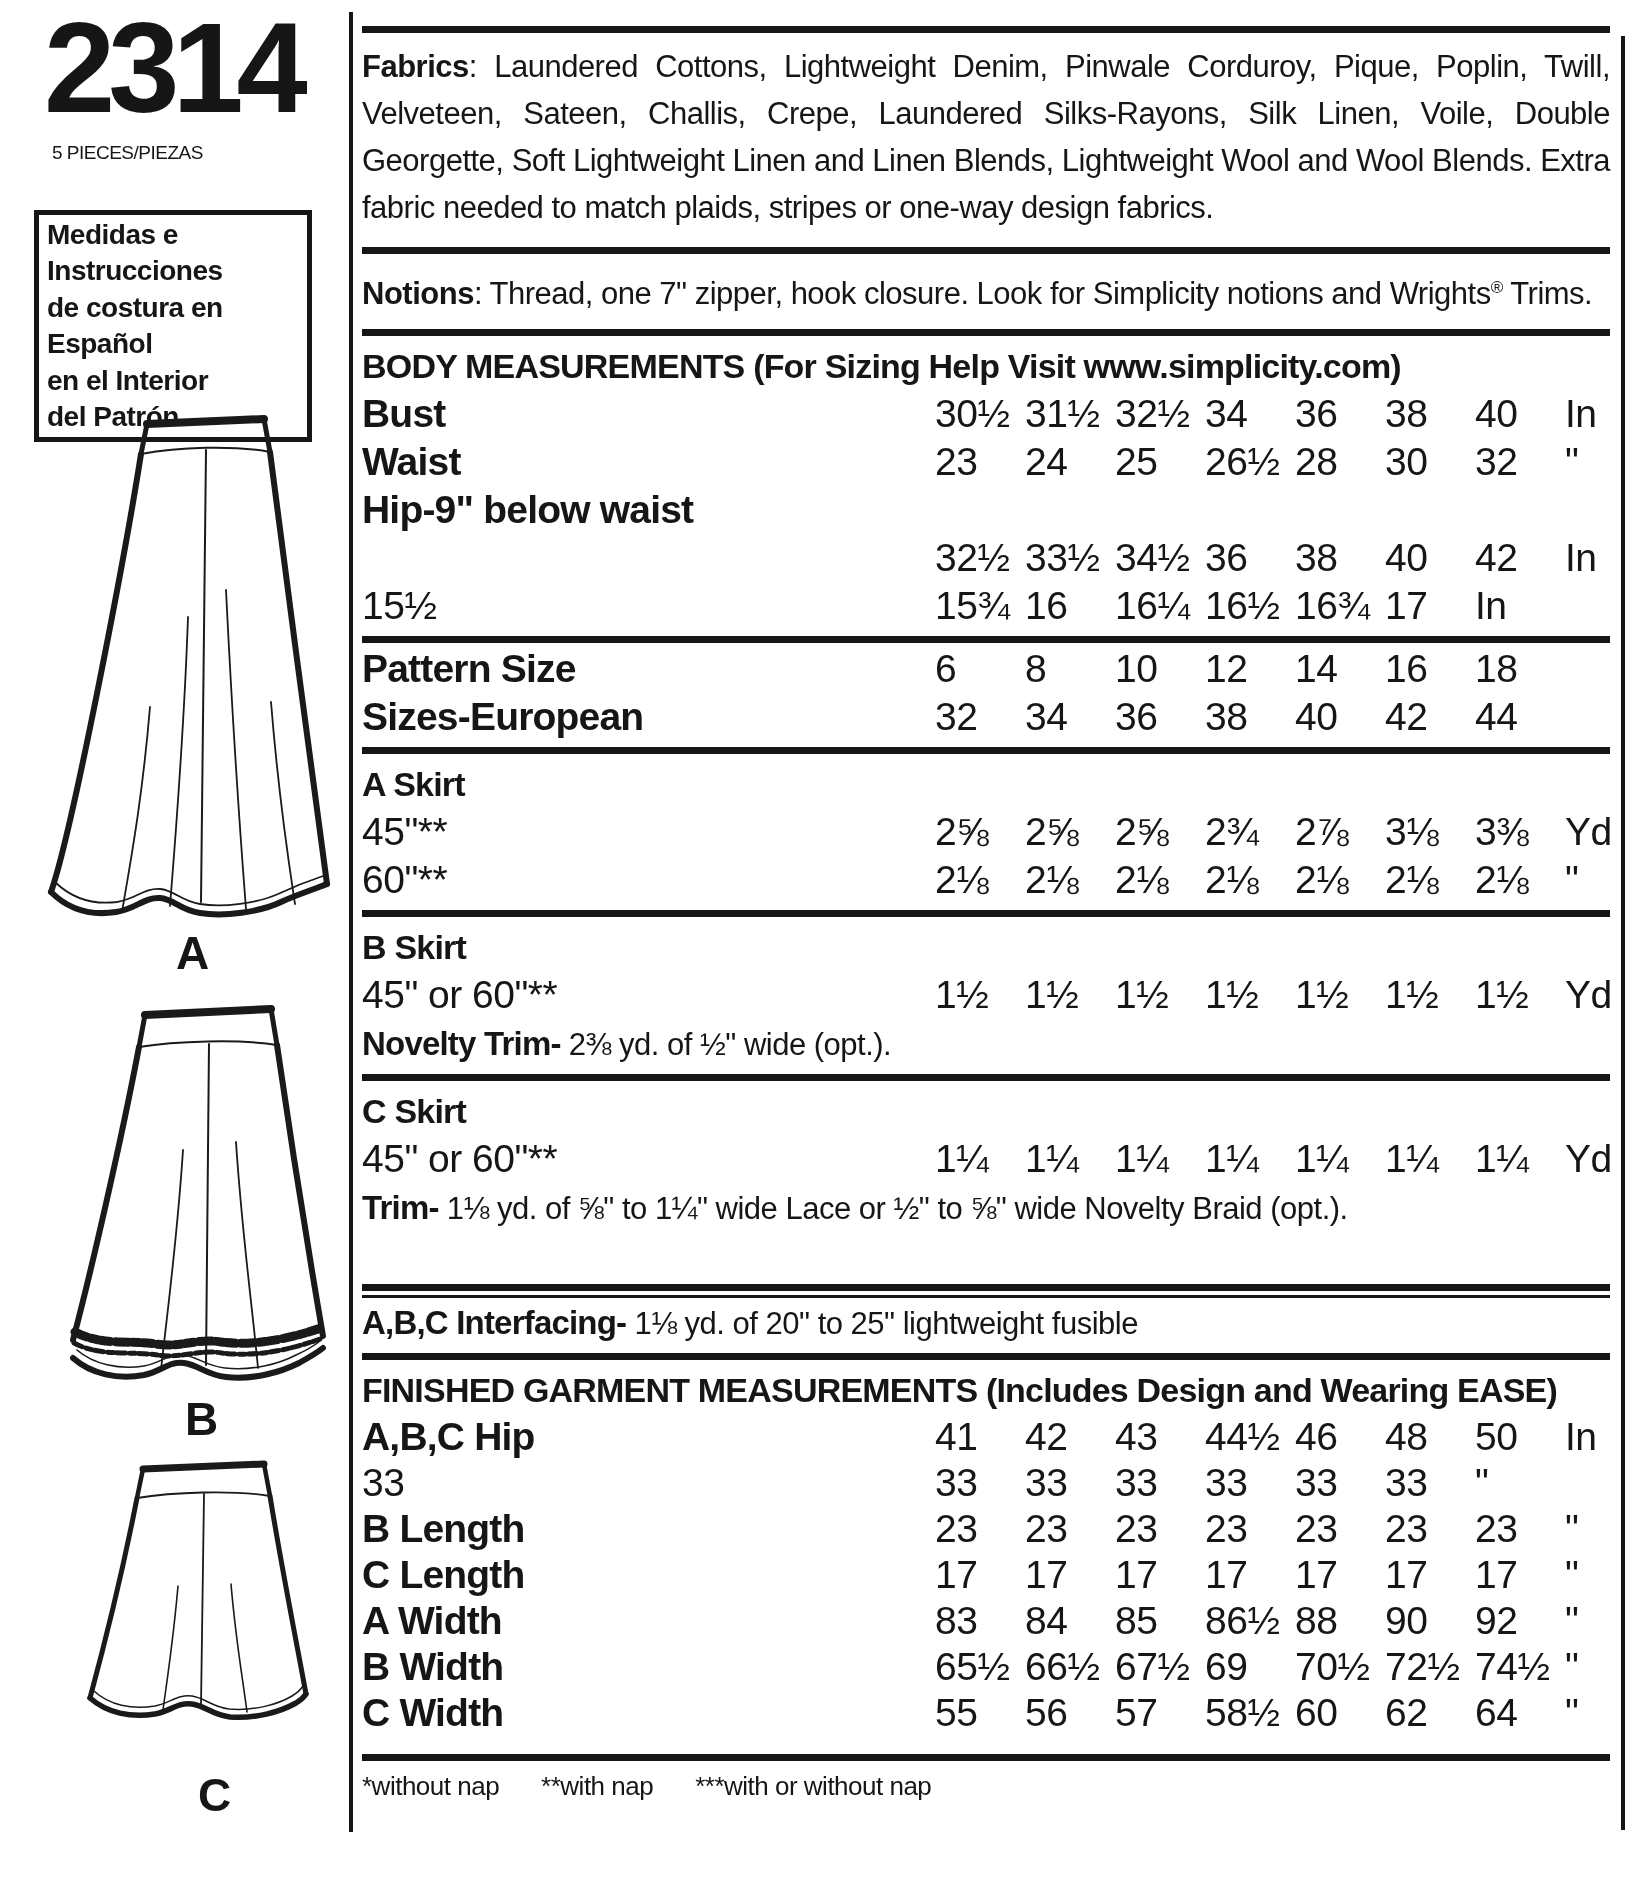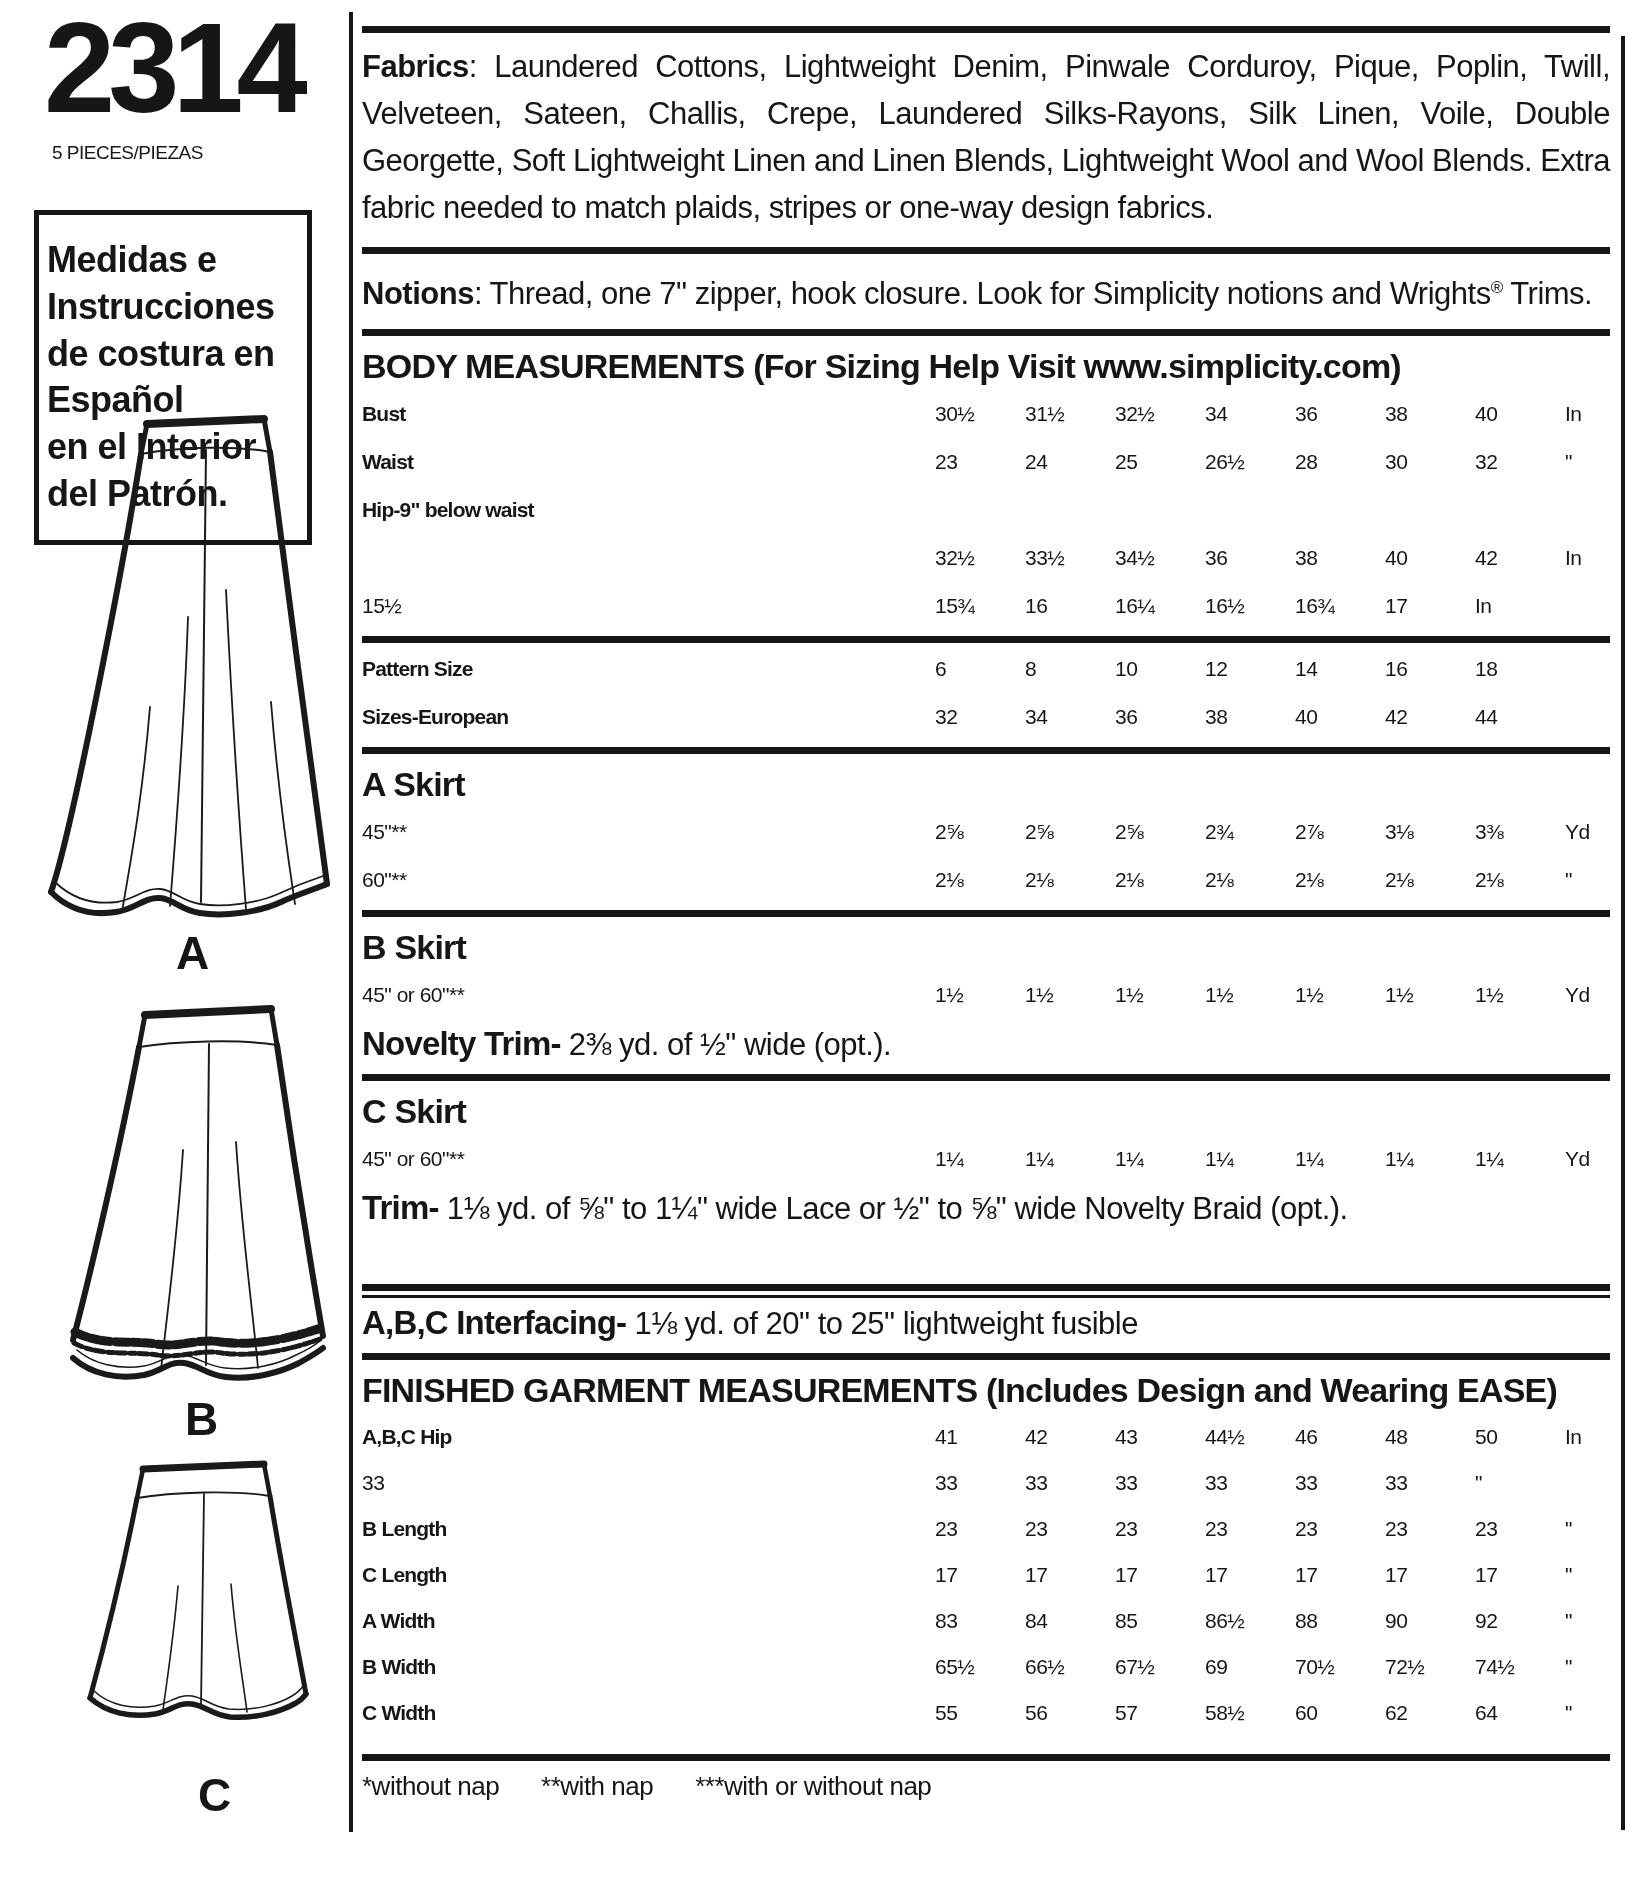--- a/index.html
+++ b/index.html
@@ -17,22 +17,22 @@
     position:absolute;left:44px;top:4px;
     font-size:128px;font-weight:bold;letter-spacing:-7px;line-height:1;
   }
   .pieces{
     position:absolute;left:52px;top:142px;
     font-size:19px;letter-spacing:-0.5px;
   }
   .esbox{
     position:absolute;left:34px;top:210px;width:278px;
     border:5px solid #161616;
-    padding:22px 8px;
-    font-weight:bold;font-size:36px;line-height:1.3;
+    padding:2px 8px;
+    font-weight:bold;font-size:28px;line-height:1.3;
     box-sizing:border-box;
   }
   .skirt-svg{position:absolute;display:block;}
   .view-label{
     position:absolute;font-weight:bold;font-size:46px;line-height:1;
   }
   .vline{position:absolute;background:#161616;}
   .vline.left{left:349px;top:12px;width:4px;height:1820px;}
   .vline.right{left:1621px;top:36px;width:4px;height:1794px;}
 
@@ -62,21 +62,21 @@
   .para b{letter-spacing:-0.5px;}
   sup.reg{font-size:0.55em;vertical-align:super;}
   .sec-head{
     margin:8px 0 0 0;
     font-size:34px;font-weight:bold;line-height:44px;letter-spacing:-0.8px;
   }
   .m-table{margin-top:2px;}
   .m-row{
     display:grid;
     grid-template-columns:573px repeat(7,90px) 1fr;
-    font-size:21px;line-height:48px;
+    font-size:39px;line-height:48px;
     align-items:baseline;
   }
   .m-table.tight .m-row{line-height:46px;}
   .m-label{white-space:nowrap;}
   .m-label.bold{font-weight:bold;letter-spacing:-0.8px;}
   .m-cell{white-space:nowrap;}
   .m-unit{white-space:nowrap;}
   .note{
     margin:2px 0 0 0;font-size:31px;line-height:46px;
   }

